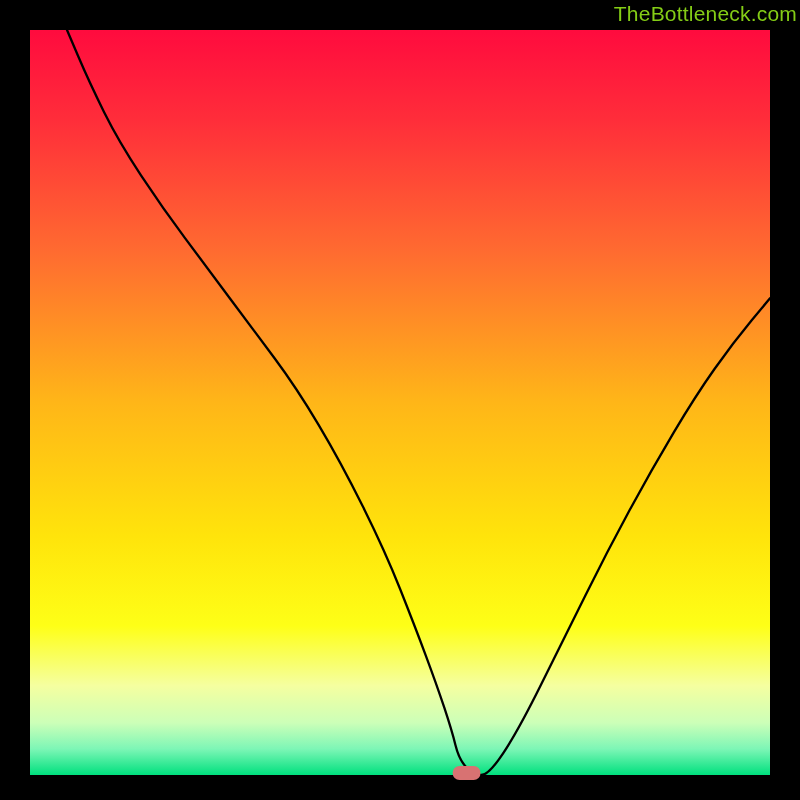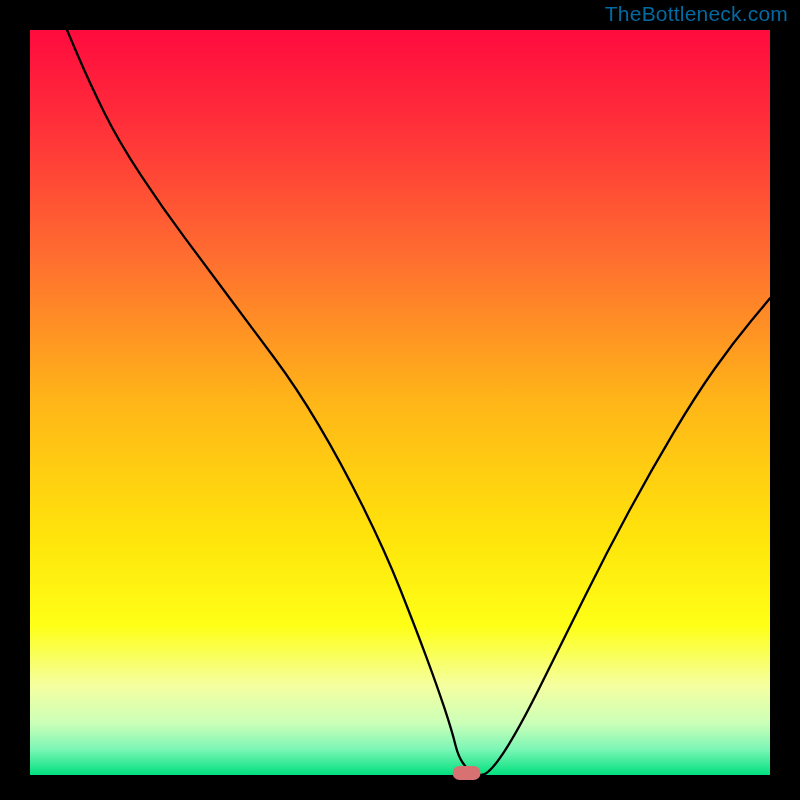--- a/index.html
+++ b/index.html
@@ -12,22 +12,22 @@
     font-family: Arial, Helvetica, sans-serif;
   }
   .wrap {
     position: relative;
     width: 800px;
     height: 800px;
   }
   .watermark {
     position: absolute;
     top: 2px;
-    right: 12px;
-    color: #0369a1;
+    right: 3px;
+    color: #84cc16;
     font-size: 21px;
     font-weight: 500;
     letter-spacing: 0.2px;
   }
   svg.plot {
     position: absolute;
     left: 0;
     top: 0;
   }
   .marker {

